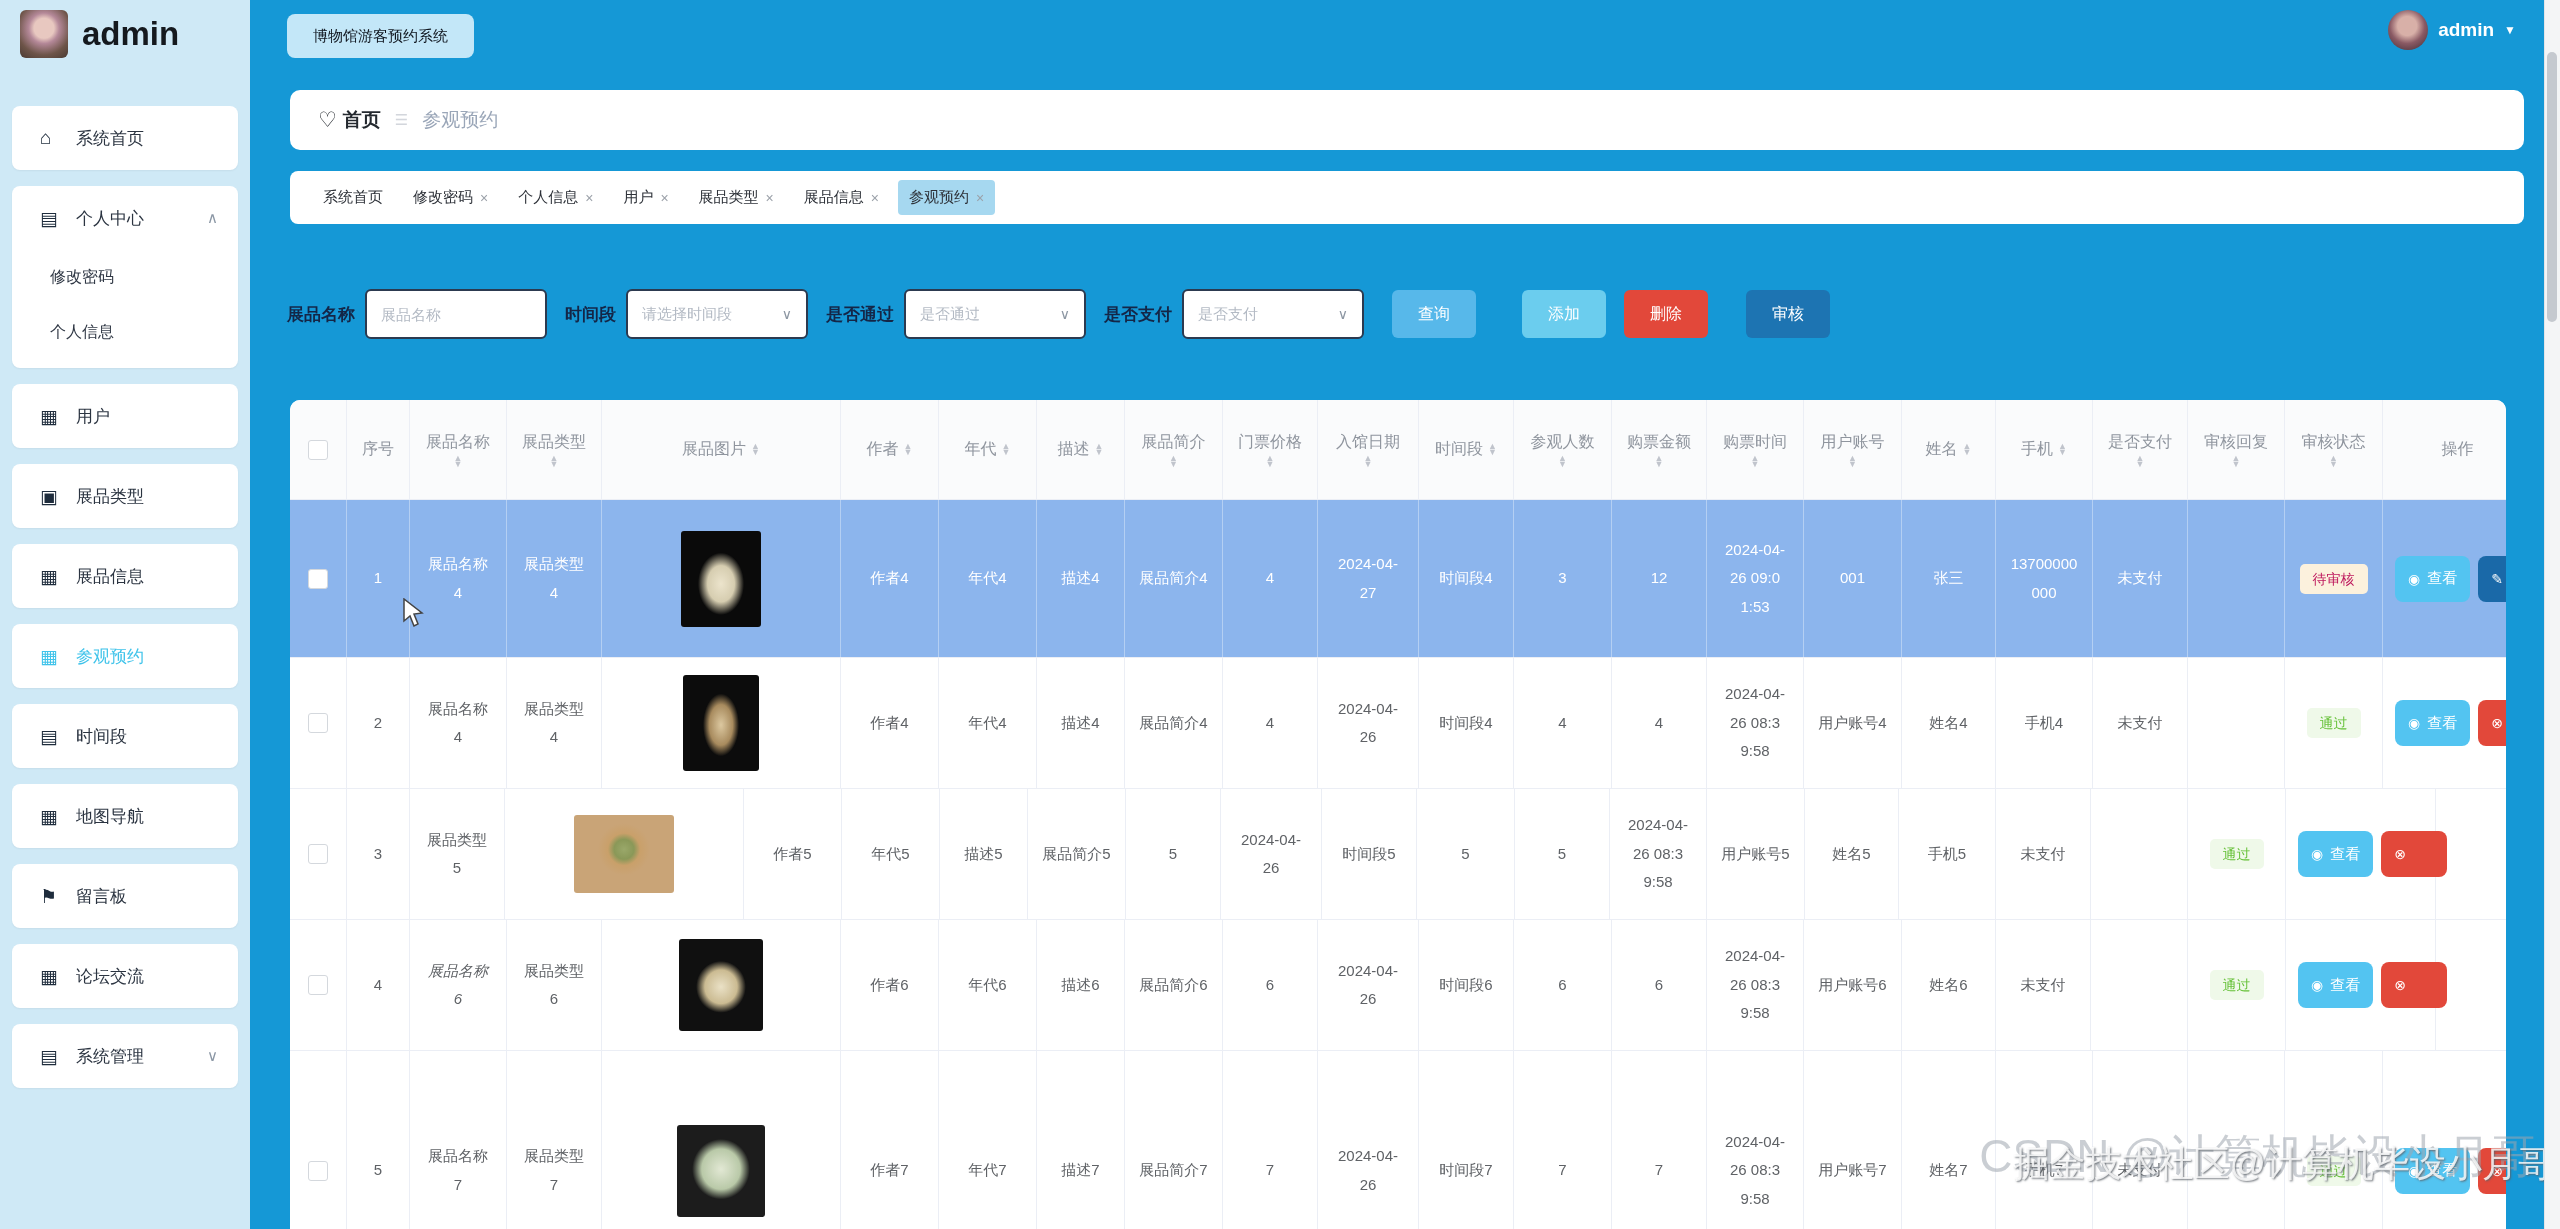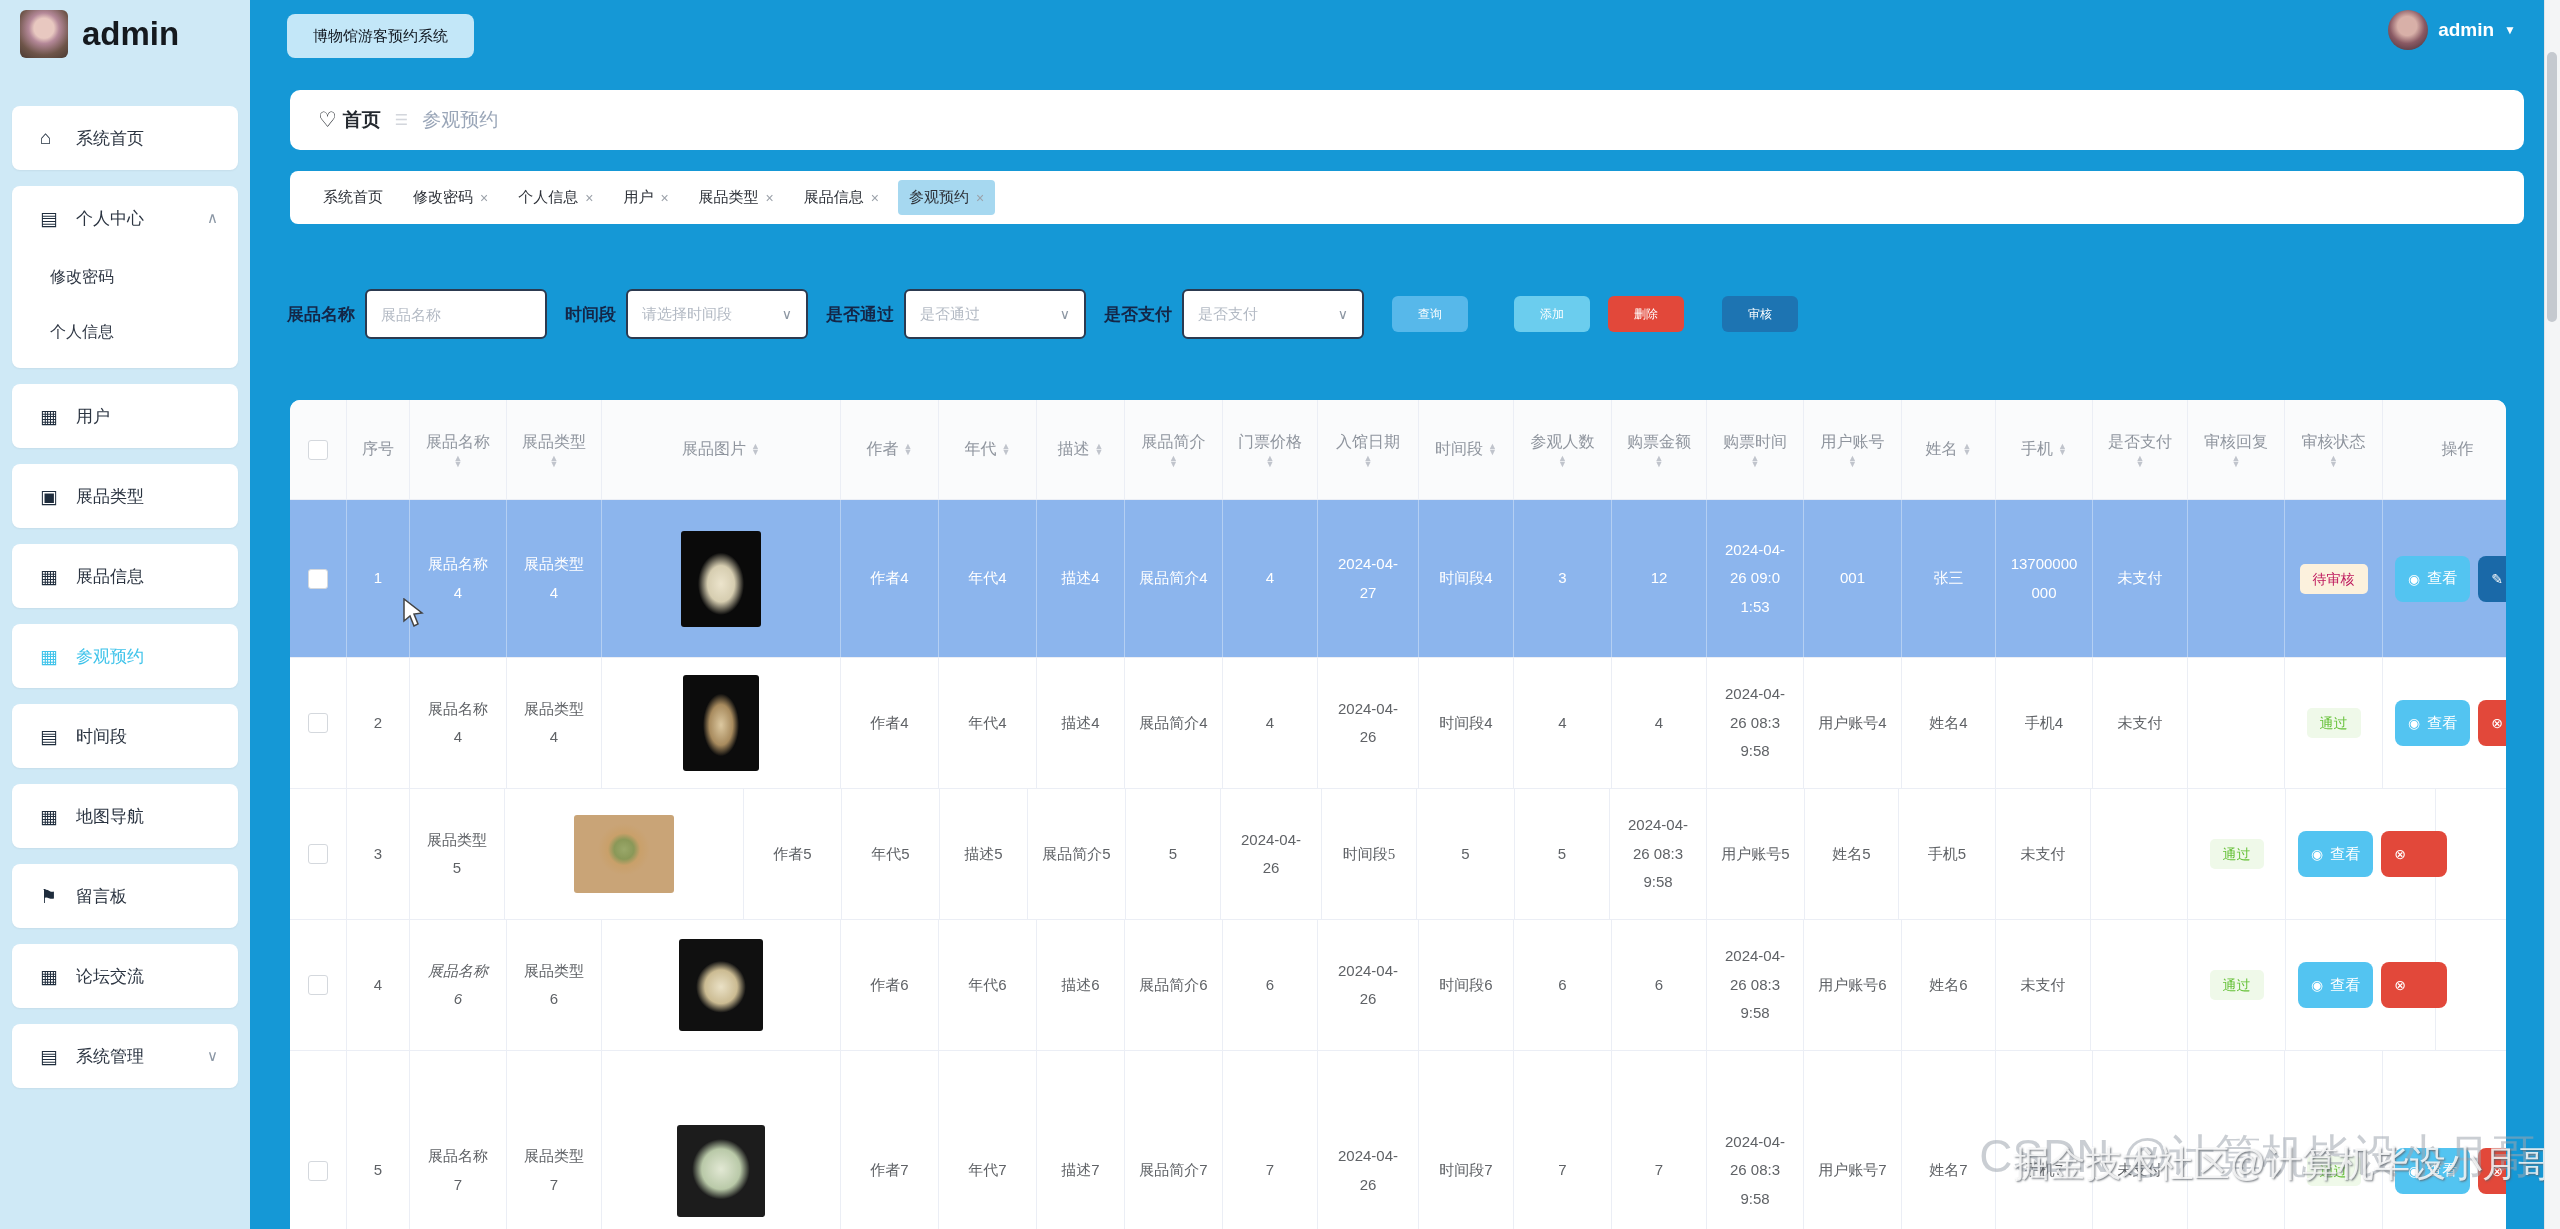--- a/index.html
+++ b/index.html
@@ -49,21 +49,21 @@
   
   .filters{position:absolute;left:37px;top:288px;height:52px;display:flex;align-items:center}
   .f-label{font-size:17px;font-weight:600;color:#142647;margin-right:10px;white-space:nowrap}
   .f-input{width:182px;height:50px;background:#fff;border:2px solid #2c3a50;border-radius:6px;
     padding:0 14px;font-size:15px;color:#333;margin-right:18px;outline:none}
   .f-input::placeholder{color:#b3bac4}
   .f-select{width:182px;height:50px;background:#fff;border:2px solid #2c3a50;border-radius:6px;
     padding:0 14px;margin-right:18px;display:flex;align-items:center;justify-content:space-between}
   .f-select .ph{font-size:15px;color:#b3bac4}
   .f-select .cv{color:#8d97a3;font-size:14px}
-  .btn{height:36px;border:none;border-radius:6px;color:#fff;font-size:12px;padding:0 26px;white-space:nowrap}
+  .btn{height:48px;border:none;border-radius:6px;color:#fff;font-size:16px;padding:0 26px;white-space:nowrap}
   .btn.query{background:#57b8ea;margin-left:10px}
   .btn.add{background:#6bcdee;margin-left:46px}
   .btn.del{background:#e2483a;margin-left:18px}
   .btn.audit{background:#1d74b2;margin-left:38px}
 
   
   .table-card{position:absolute;left:40px;top:400px;width:2216px;height:829px;background:#fff;
     border-radius:10px 10px 0 0;overflow:hidden}
   .t-head{display:flex;height:100px;background:#fafbfc}
   .th{display:flex;flex-wrap:wrap;justify-content:center;align-content:center;align-items:center;
@@ -469,21 +469,21 @@
           <div class="td" style="width: 95px;">展品类型5</div>
           <div class="td" style="width: 239px;">
             <div class="thumb k3"></div>
           </div>
           <div class="td" style="width: 98px;">作者5</div>
           <div class="td" style="width: 98px;">年代5</div>
           <div class="td" style="width: 88px; text-align: right;">描述5</div>
           <div class="td" style="width: 98px;">展品简介5</div>
           <div class="td" style="width: 95px;">5</div>
           <div class="td tight" style="width: 101px;">2024-04-26</div>
-          <div class="td" style="width: 95px; font-family: Liberation Serif, serif;">时间段5</div>
+          <div class="td" style="width: 95px;">时间段5</div>
           <div class="td" style="width: 98px;">5</div>
           <div class="td" style="width: 95px;">5</div>
           <div class="td tight" style="width: 97px;">2024-04-26 08:39:58</div>
           <div class="td" style="width: 98px;">用户账号5</div>
           <div class="td" style="width: 94px;">姓名5</div>
           <div class="td" style="width: 97px;">手机5</div>
           <div class="td" style="width: 95px;">未支付</div>
           <div class="td" style="width: 97px;"></div>
           <div class="td" style="width: 98px;">
             <span class="badge pass">通过</span>

